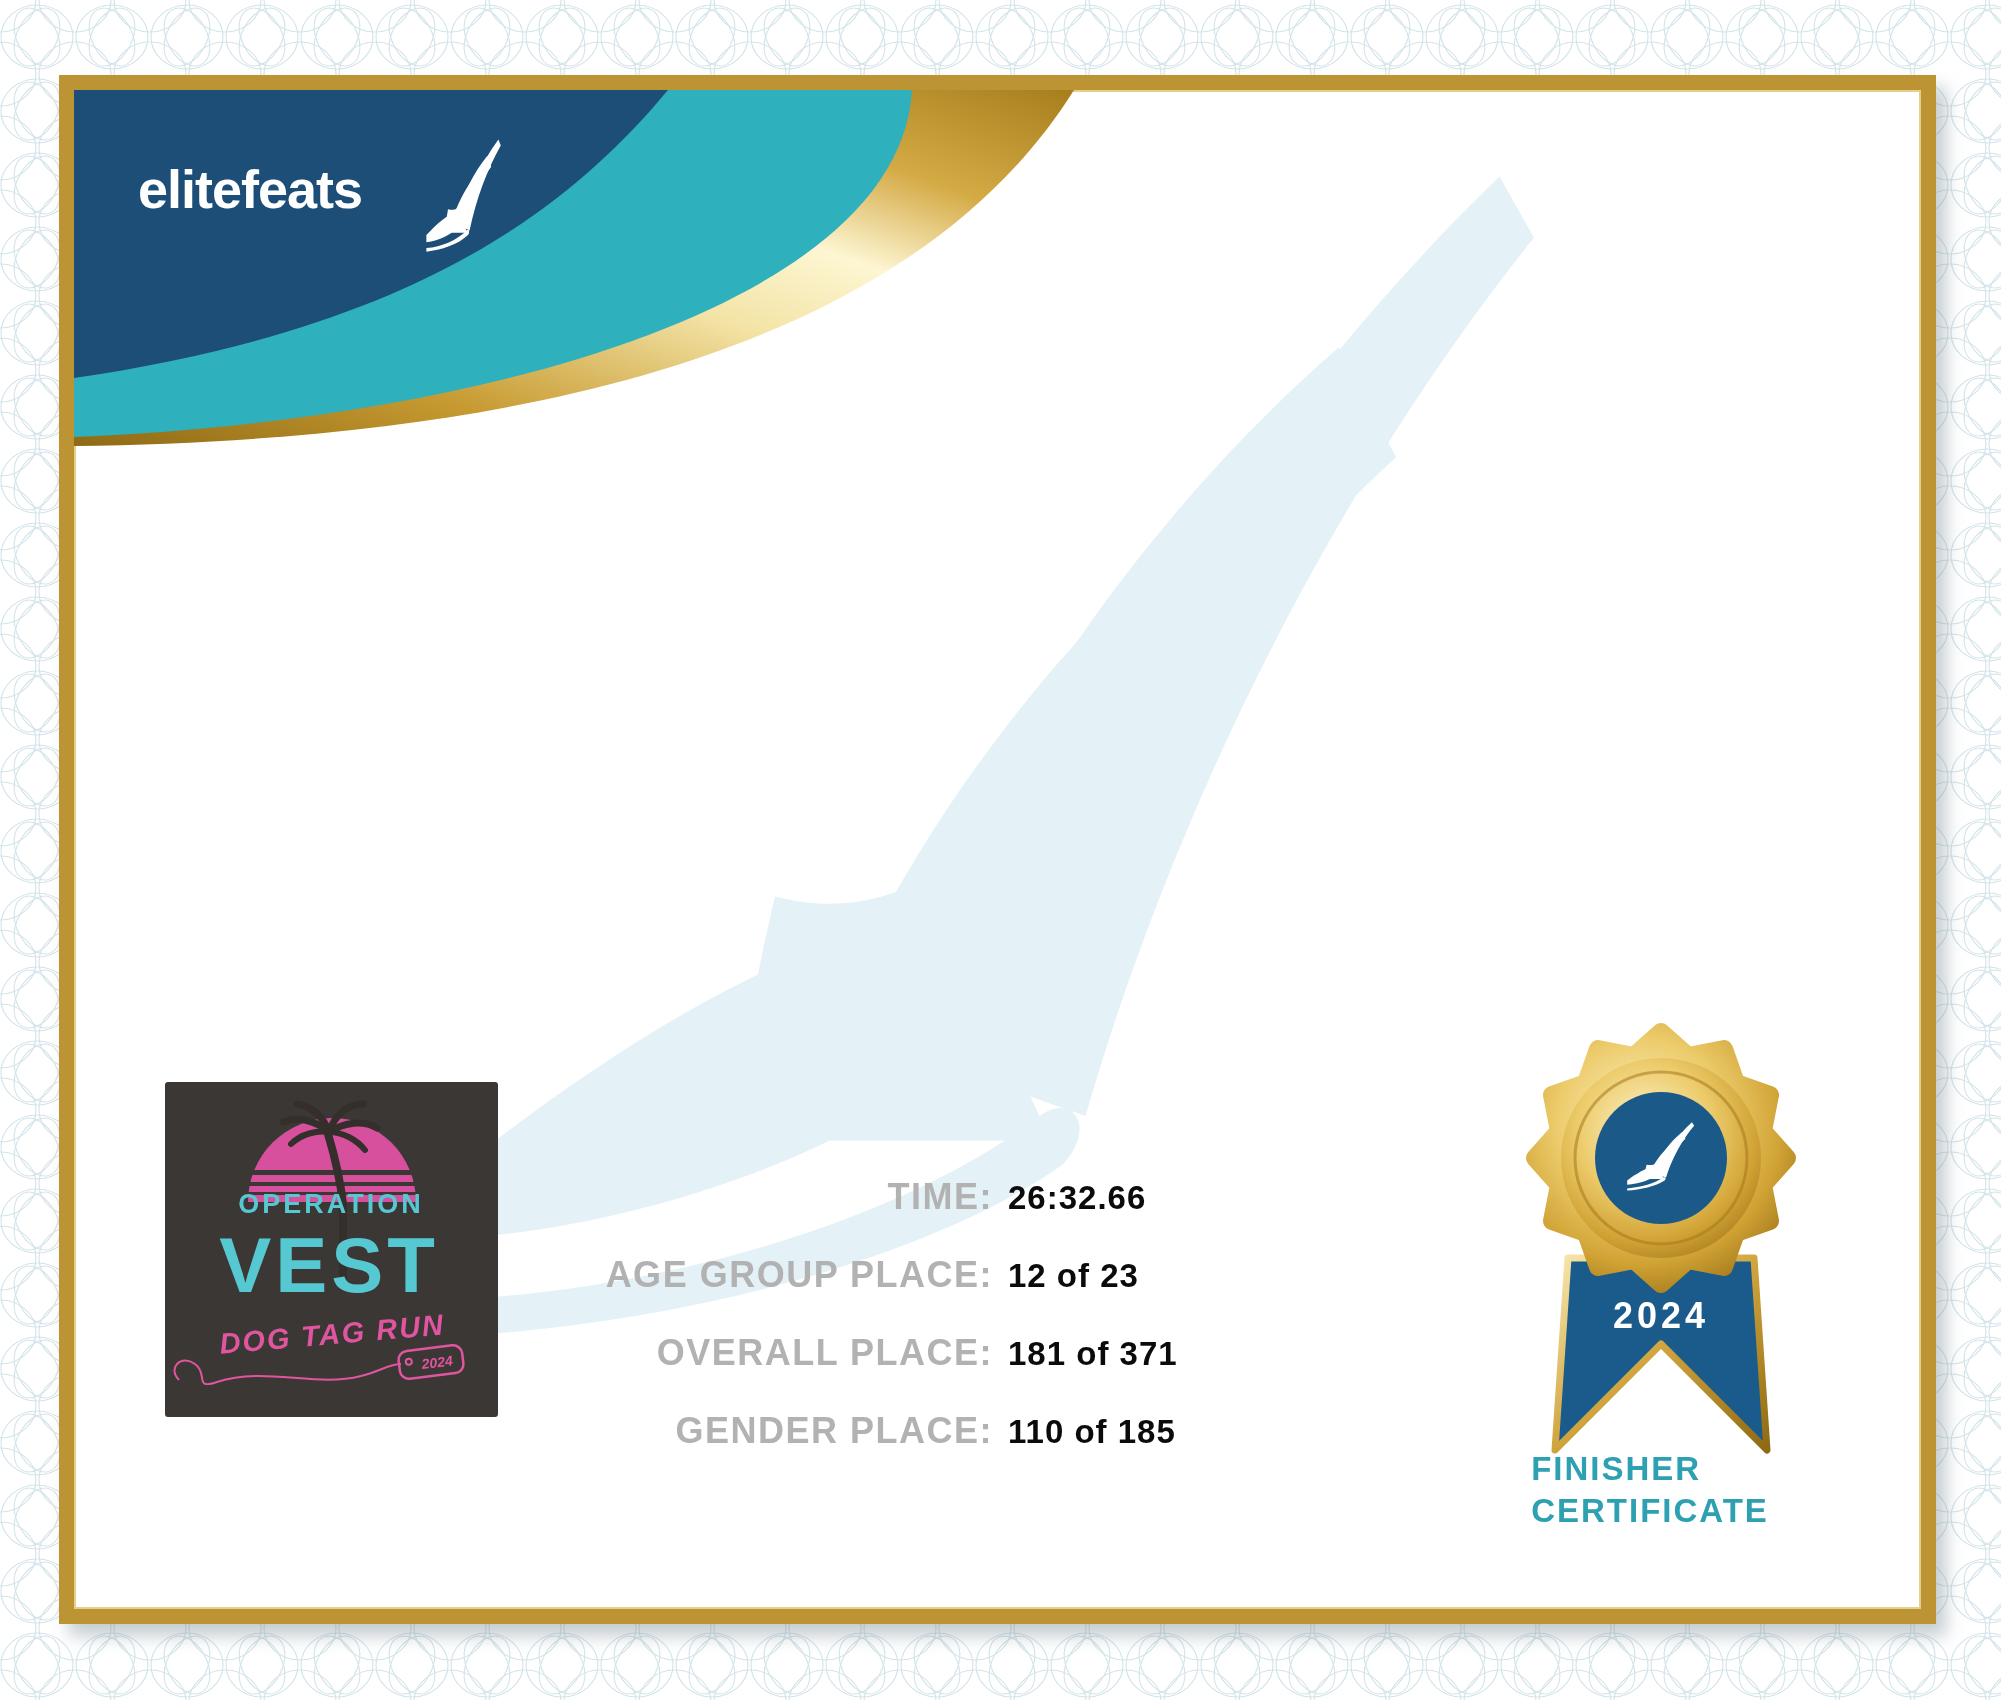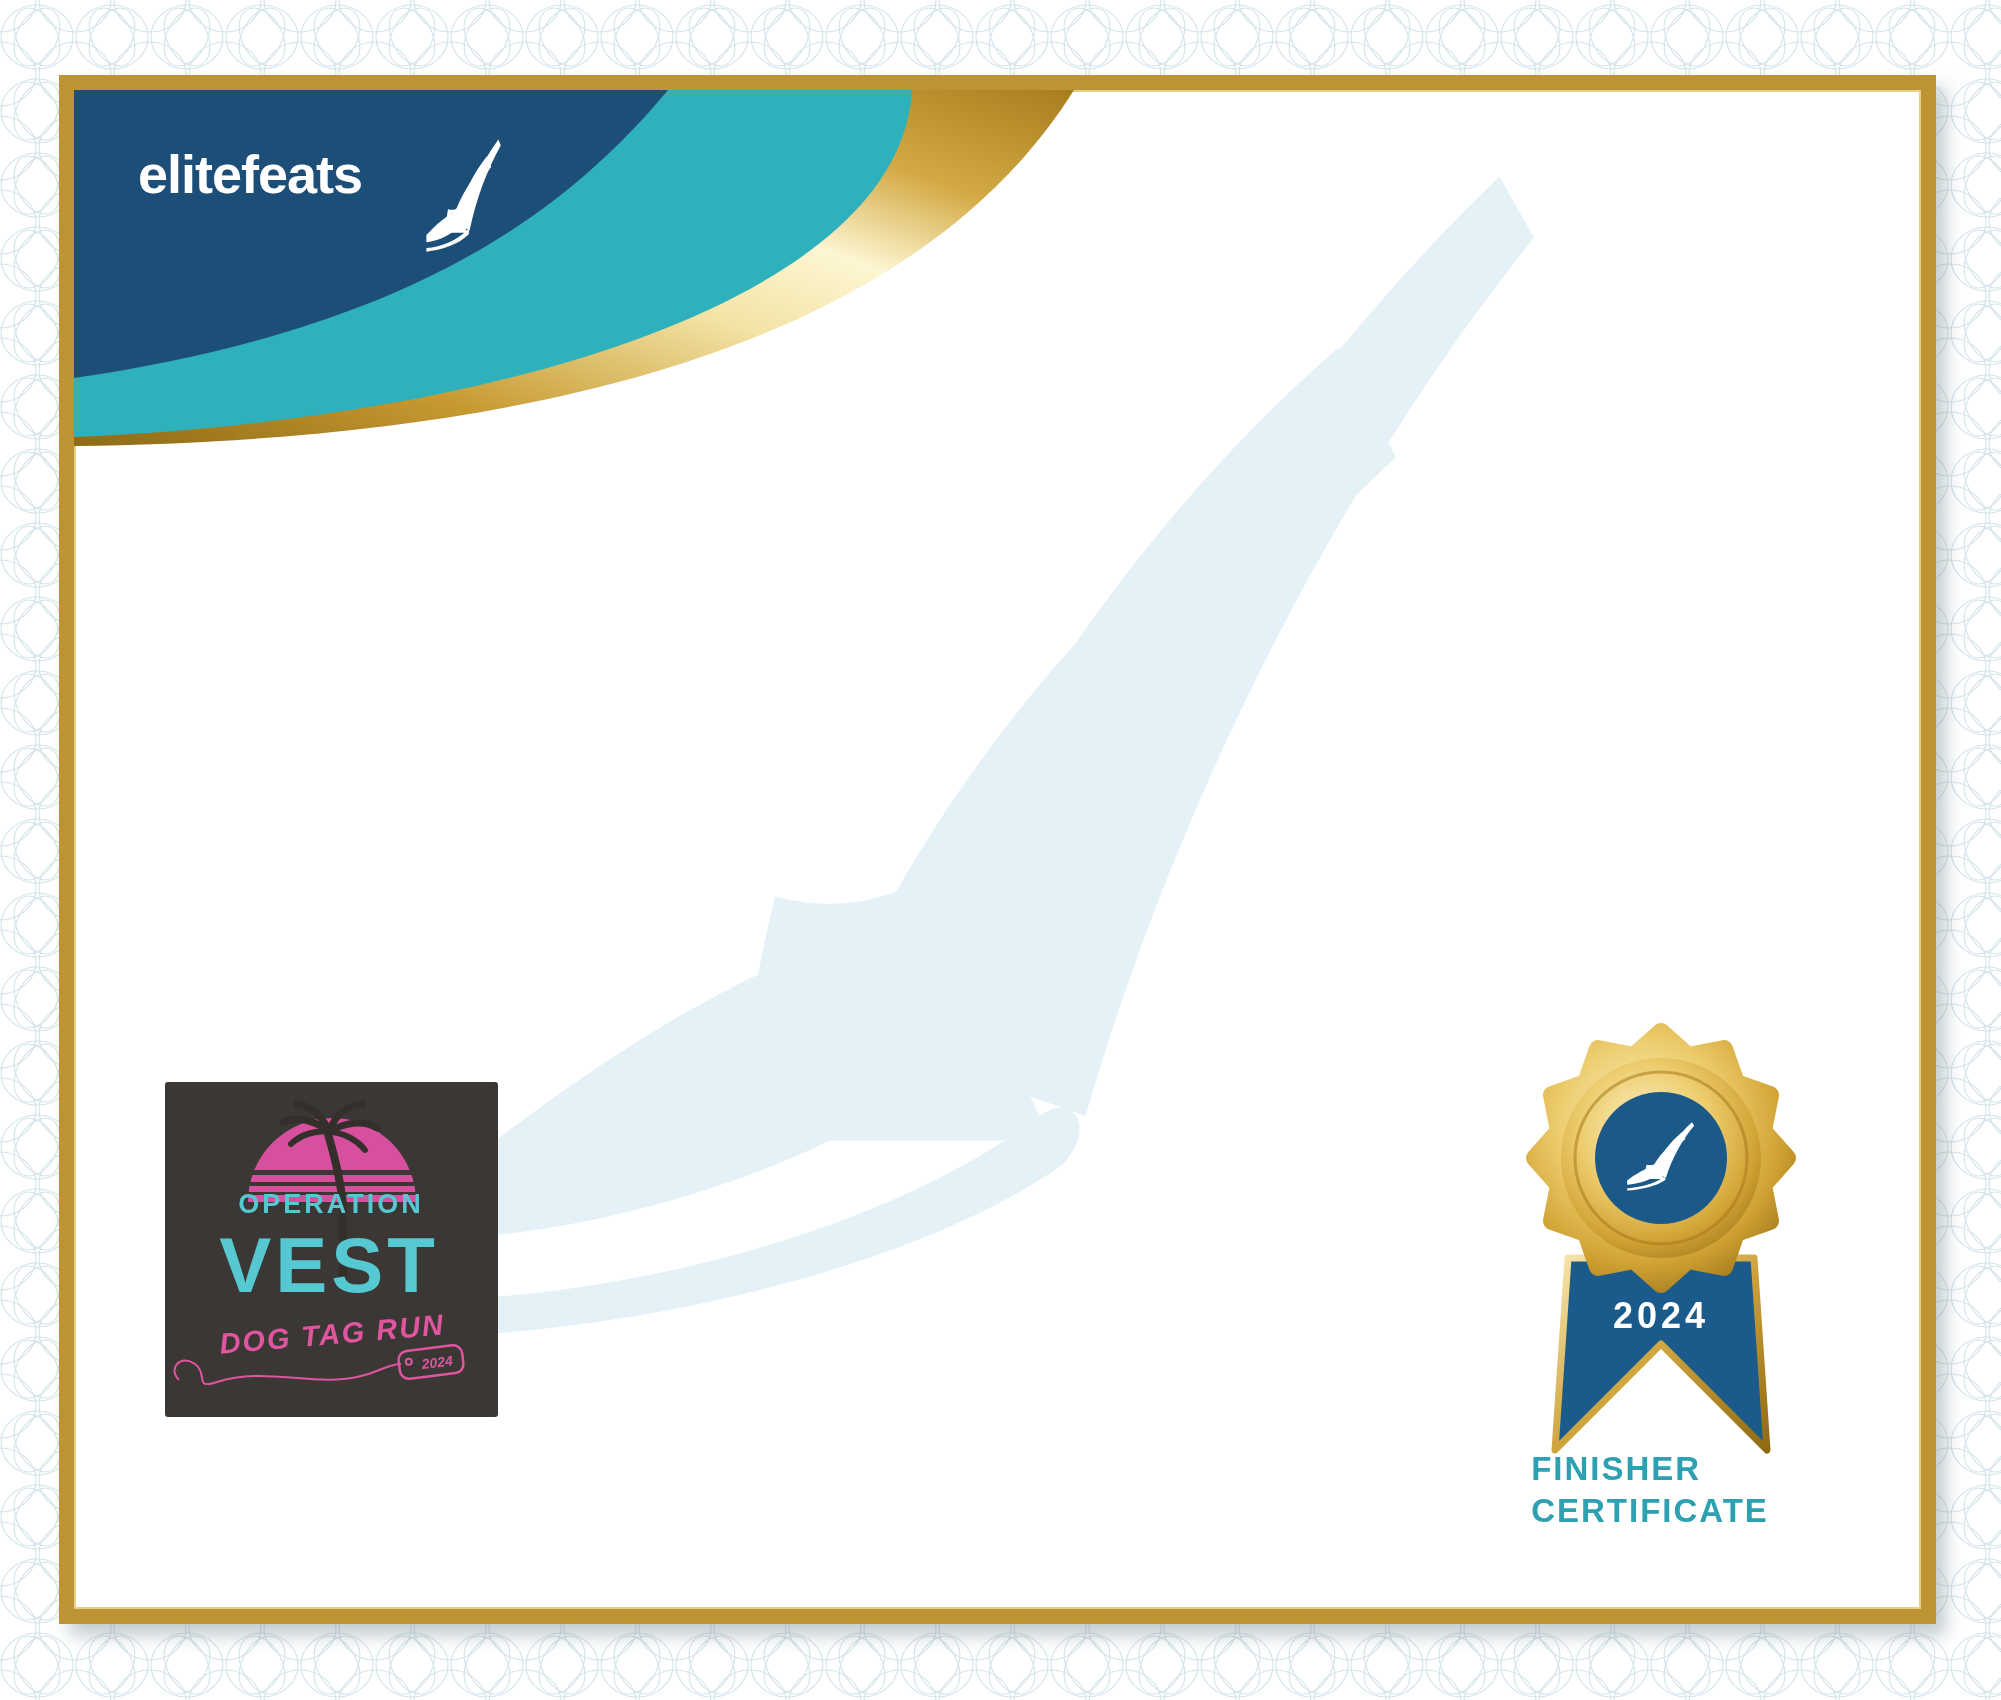--- a/index.html
+++ b/index.html
@@ -13,21 +13,21 @@
     position:absolute;left:59px;top:75px;width:1847px;height:1519px;
     background:#ffffff;border:15px solid #bd9433;z-index:1;
     box-shadow:10px 12px 16px rgba(110,130,140,.40), inset 0 0 0 2px #e6cf8d;
   }
   .layer{position:absolute;left:0;top:0;width:2001px;height:1700px;z-index:2;pointer-events:none;}
   .abs{position:absolute;}
   .ctr{transform:translateX(-50%);white-space:nowrap;}
   
   .header-svg{position:absolute;left:74px;top:90px;z-index:3;}
   .brand-text{
-    position:absolute;left:138px;top:143px;z-index:4;color:#ffffff;
+    position:absolute;left:138px;top:158px;z-index:4;color:#ffffff;
     font-size:54px;font-weight:700;letter-spacing:-1px;
   }
   .brand-icon{position:absolute;left:424px;top:136px;z-index:4;}
   
   .sec-head{color:#a9a9a9;font-weight:600;}
   .event-label{left:1005px;top:432px;font-size:33px;letter-spacing:8px;}
   .event-name{left:1000px;top:517px;font-size:57px;font-weight:800;color:#060606;letter-spacing:1px;}
   .award-intro{left:1000px;top:763px;font-size:34px;letter-spacing:5px;}
   .recipient{left:1000px;top:848px;font-size:54px;font-weight:800;color:#060606;letter-spacing:1px;}
   .division{left:1000px;top:938px;font-size:42px;font-weight:400;color:#101010;}
@@ -116,20 +116,38 @@
     </g>
   </svg>
 
   <div class="abs ctr sec-head event-label">EVENT</div>
   <div class="abs ctr event-name">Dog Tag Run 2.2 Mile</div>
   <div class="abs ctr sec-head award-intro">THIS CERTIFICATE IS AWARDED TO</div>
   <div class="abs ctr recipient">Paul Bode</div>
   <div class="abs ctr division">2.2 Mile Open</div>
   <div class="abs ctr sec-head stats-head">YOUR STATS</div>
 
+  <div class="stats">
+    <div class="stat-row">
+      <span class="stat-label">TIME:</span>
+      <span class="stat-value">26:32.66</span>
+    </div>
+    <div class="stat-row">
+      <span class="stat-label">AGE GROUP PLACE:</span>
+      <span class="stat-value">12 of 23</span>
+    </div>
+    <div class="stat-row">
+      <span class="stat-label">OVERALL PLACE:</span>
+      <span class="stat-value">181 of 371</span>
+    </div>
+    <div class="stat-row">
+      <span class="stat-label">GENDER PLACE:</span>
+      <span class="stat-value">110 of 185</span>
+    </div>
+  </div>
 
   <svg class="event-logo" viewBox="0 0 333 335" aria-hidden="true">
     <rect x="0" y="0" width="333" height="335" rx="3" fill="#3b3734"></rect>
 
     <path d="M83,120 A84,84 0 1 1 251,120 Z" fill="#d6509d"></path>
     <rect x="80" y="88" width="174" height="5" fill="#3b3734"></rect>
     <rect x="80" y="100" width="174" height="4" fill="#3b3734"></rect>
     <rect x="80" y="110" width="174" height="3" fill="#3b3734"></rect>
 
     <g stroke="#352f2c" fill="none" stroke-linecap="round">

